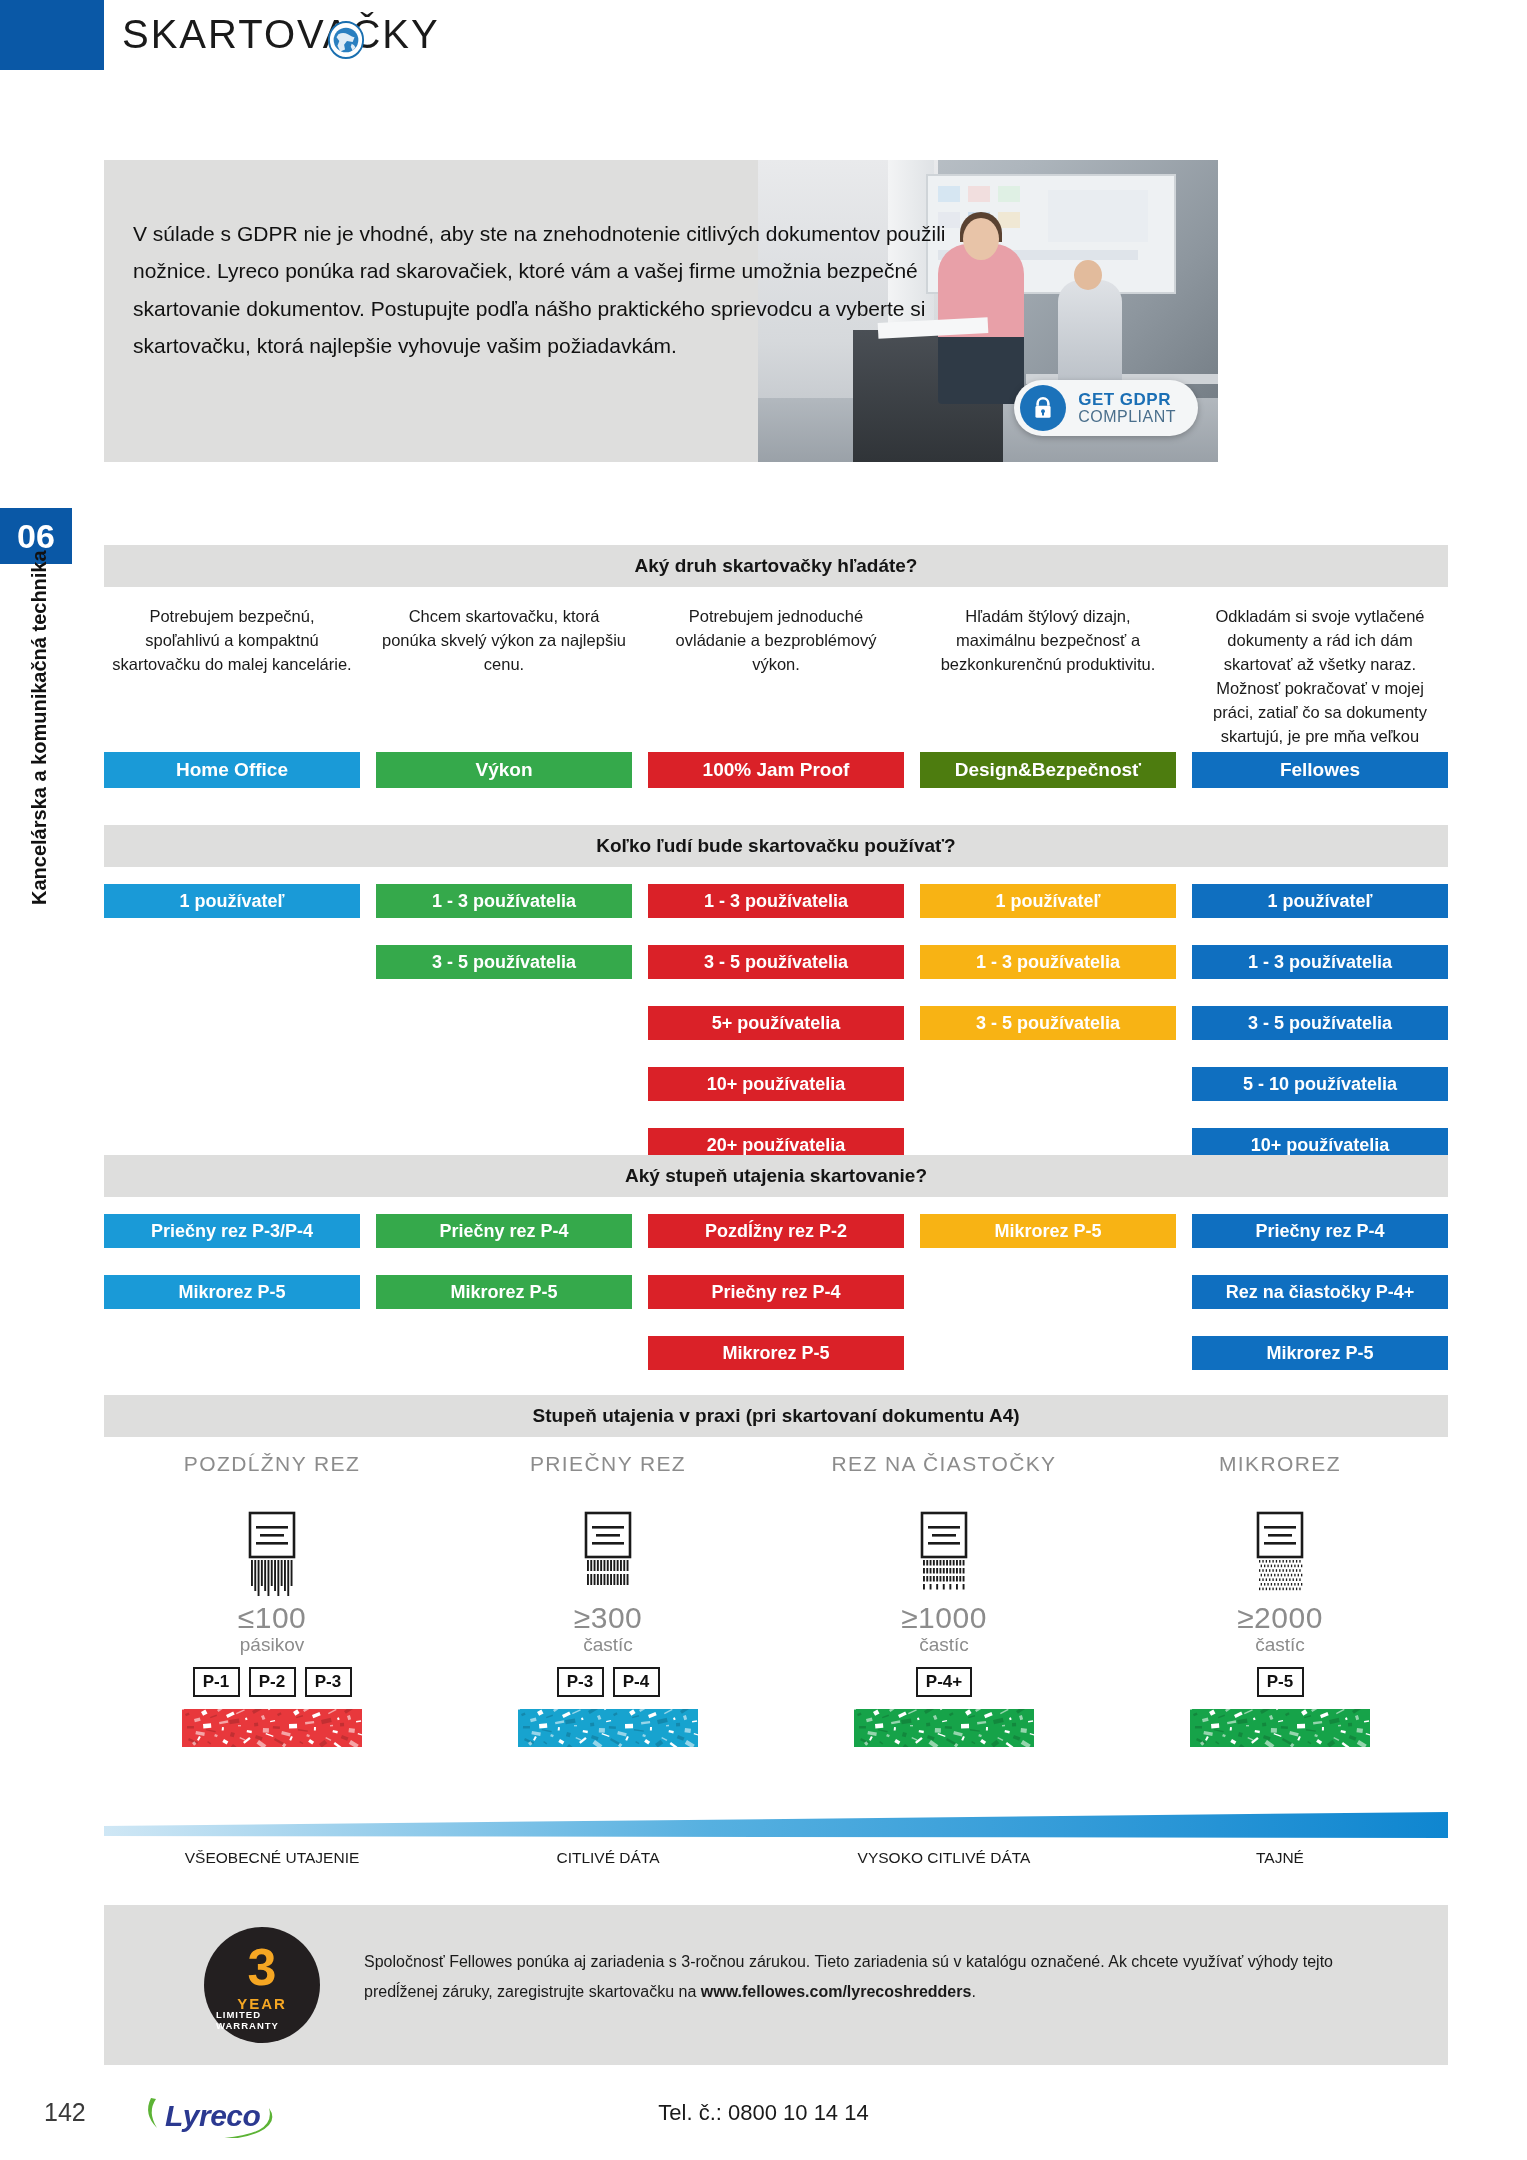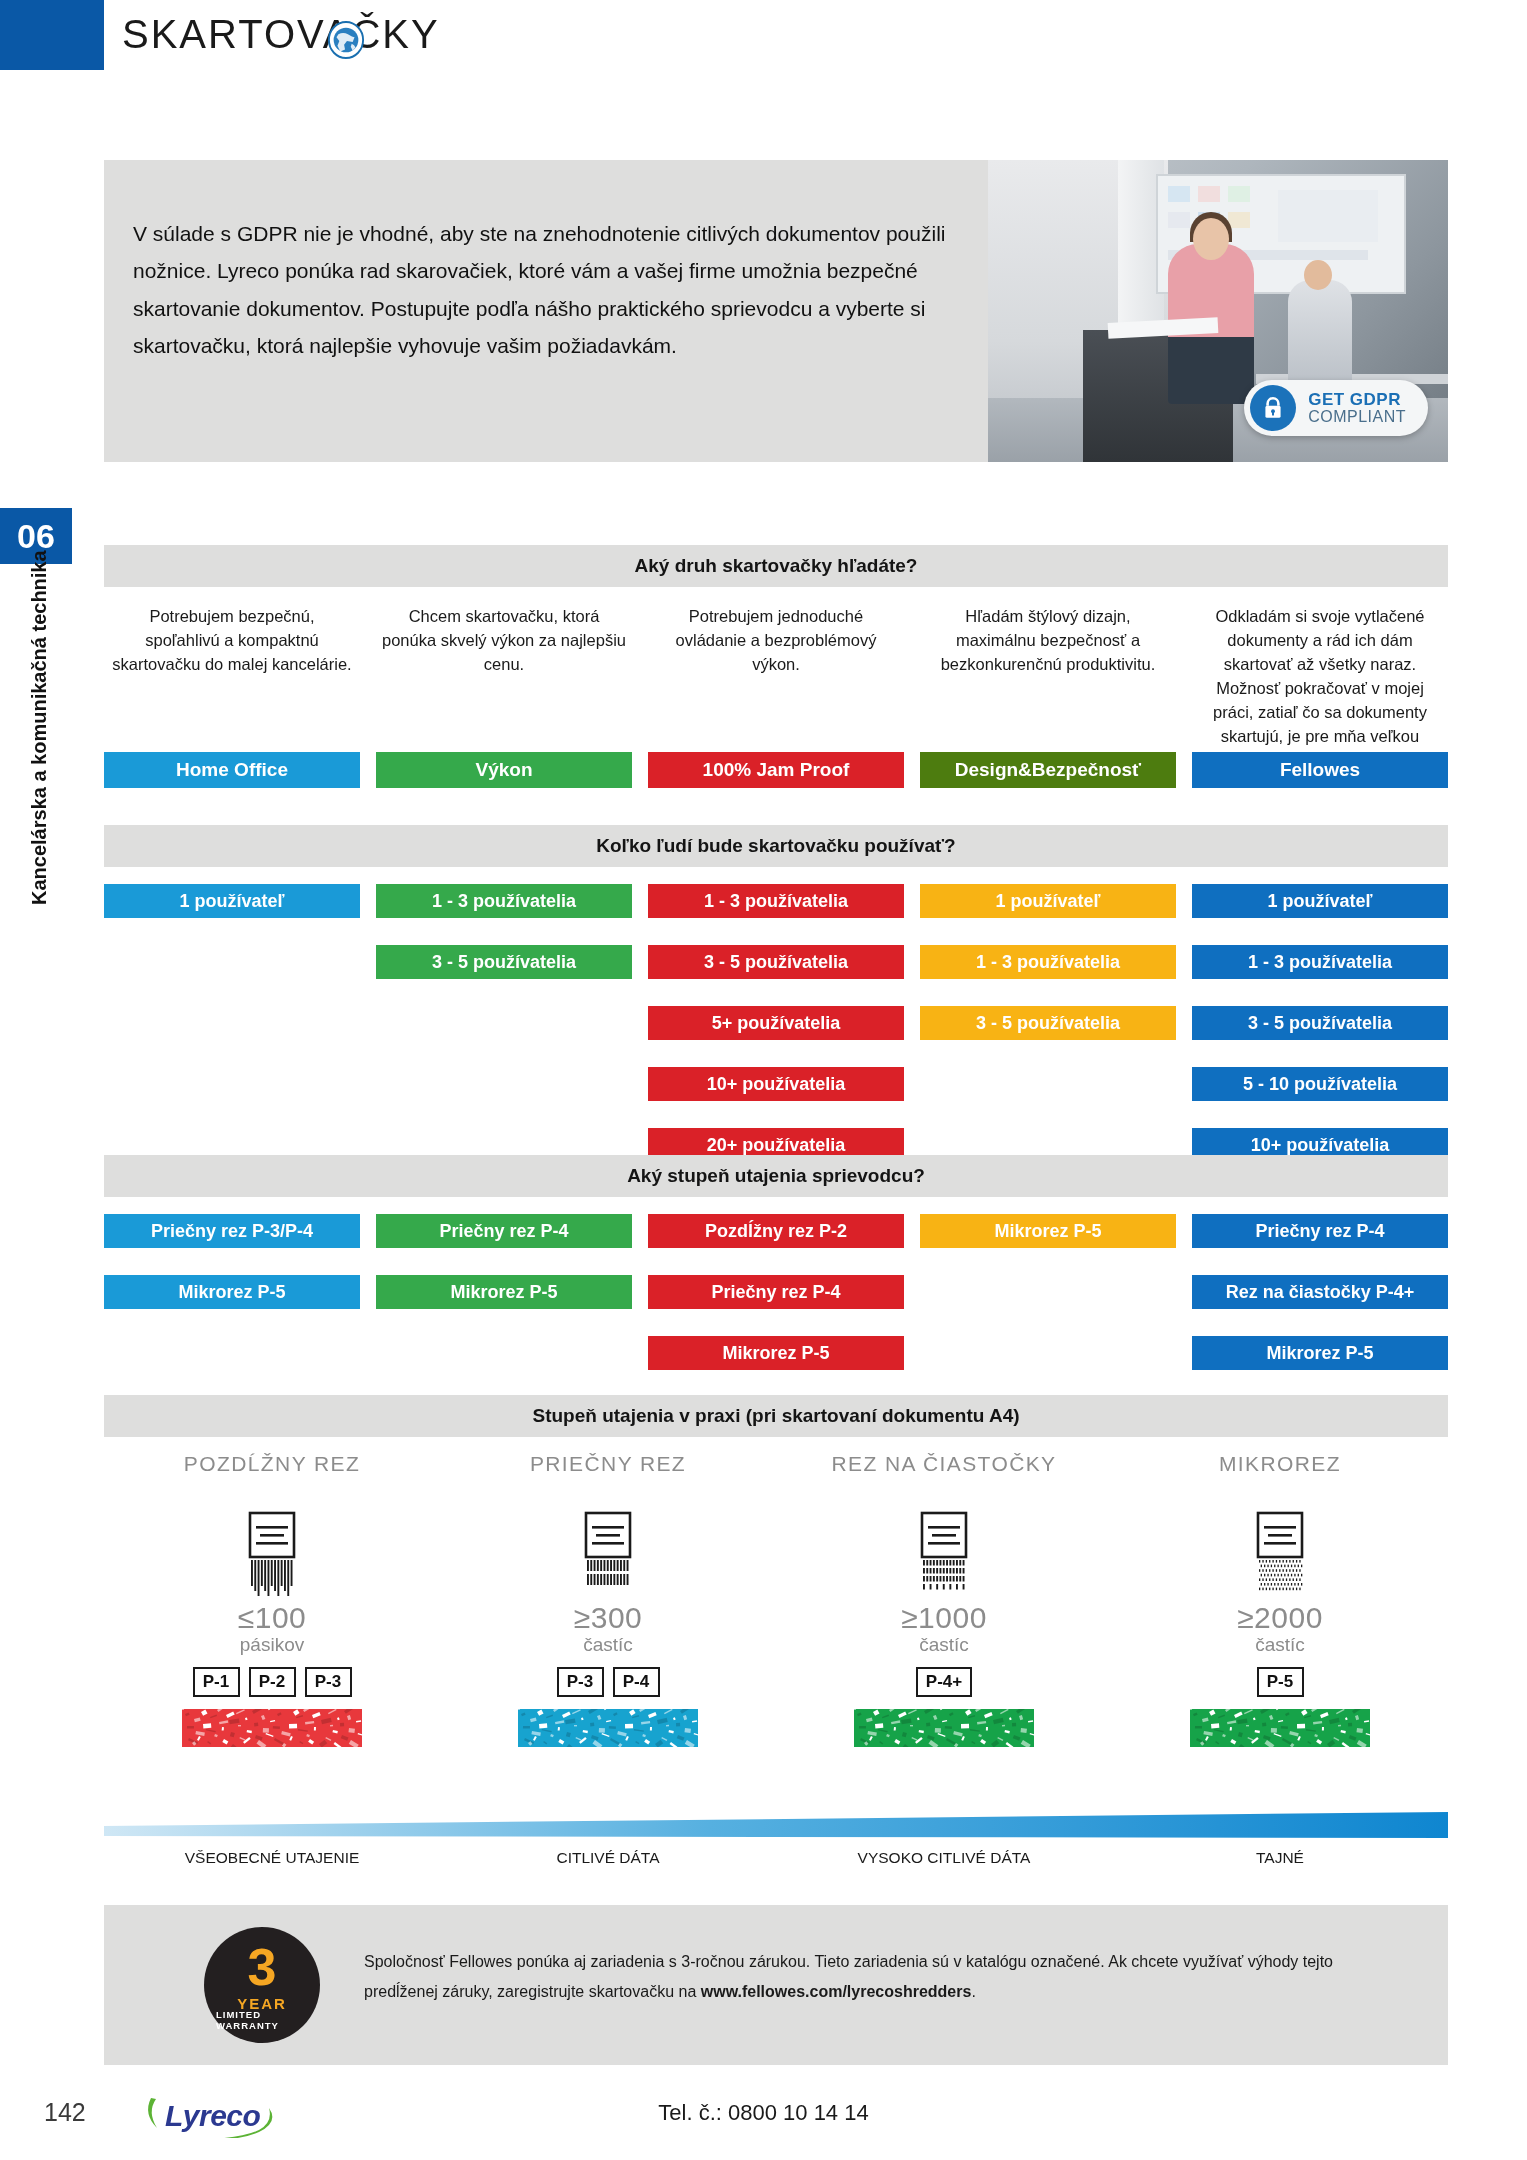--- a/index.html
+++ b/index.html
@@ -35,21 +35,21 @@
   .side-vertical {
     position:absolute; left:28px; top:575px;
     width:24px; height:330px;
     writing-mode: vertical-rl; transform: rotate(180deg);
     font-size:20px; font-weight:700; color:#111;
     white-space:nowrap;
   }
 
   
   .intro {
-    position:absolute; left:104px; top:160px; width:1344px; height:302px;
+    position:absolute; left:104px; top:160px; width:1114px; height:302px;
     background:#dededd;
   }
   .intro-text {
     position:absolute; left:133px; top:215px; width:840px;
     font-size:21px; line-height:1.78; color:#111;
   }
   .intro-photo {
     position:absolute; right:0; top:0; width:460px; height:302px;
     overflow:hidden;
     background:linear-gradient(135deg,#c9cdd2 0%,#aeb6bd 35%,#8d969e 70%,#6c757d 100%);
@@ -323,21 +323,21 @@
       </div>
       <div class="colcell">
         <div class="chip" style="background: rgb(15, 111, 192);">1 používateľ</div>
         <div class="chip" style="background: rgb(15, 111, 192);">1 - 3 používatelia</div>
         <div class="chip" style="background: rgb(15, 111, 192);">3 - 5 používatelia</div>
         <div class="chip" style="background: rgb(15, 111, 192);">5 - 10 používatelia</div>
         <div class="chip" style="background: rgb(15, 111, 192);">10+ používatelia</div>
       </div>
     </div>
 
-  <div class="band" style="top:1155px;">Aký stupeň utajenia sprievodcu?</div>
+  <div class="band" style="top:1155px;">Aký stupeň utajenia skartovanie?</div>
 
   <div class="colgrid" id="sec-grid" style="top:1214px;">
       <div class="colcell">
         <div class="chip" style="background: rgb(26, 154, 215);">Priečny rez P-3/P-4</div>
         <div class="chip" style="background: rgb(26, 154, 215);">Mikrorez P-5</div>
       </div>
       <div class="colcell">
         <div class="chip" style="background: rgb(53, 169, 75);">Priečny rez P-4</div>
         <div class="chip" style="background: rgb(53, 169, 75);">Mikrorez P-5</div>
       </div>

